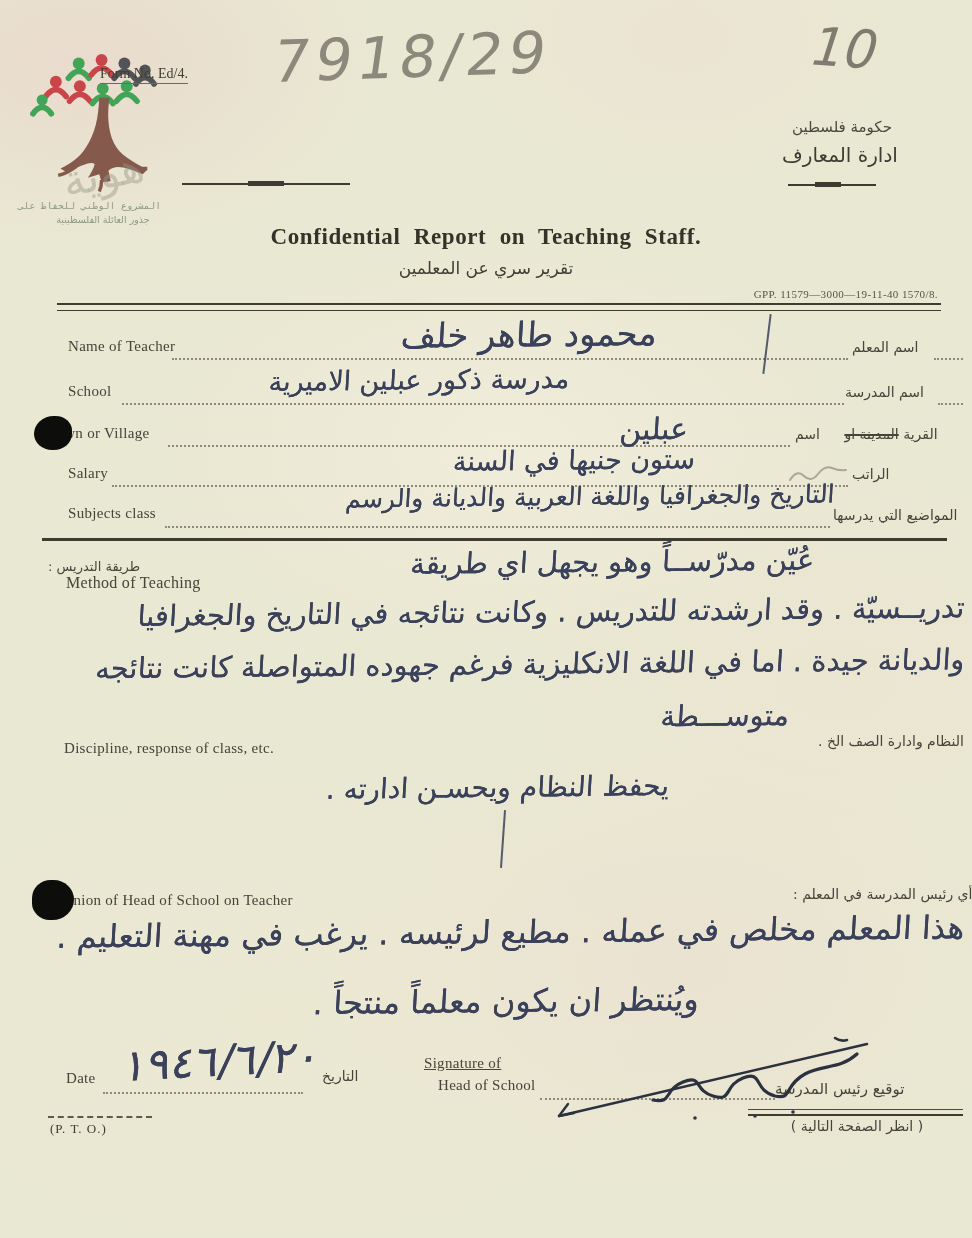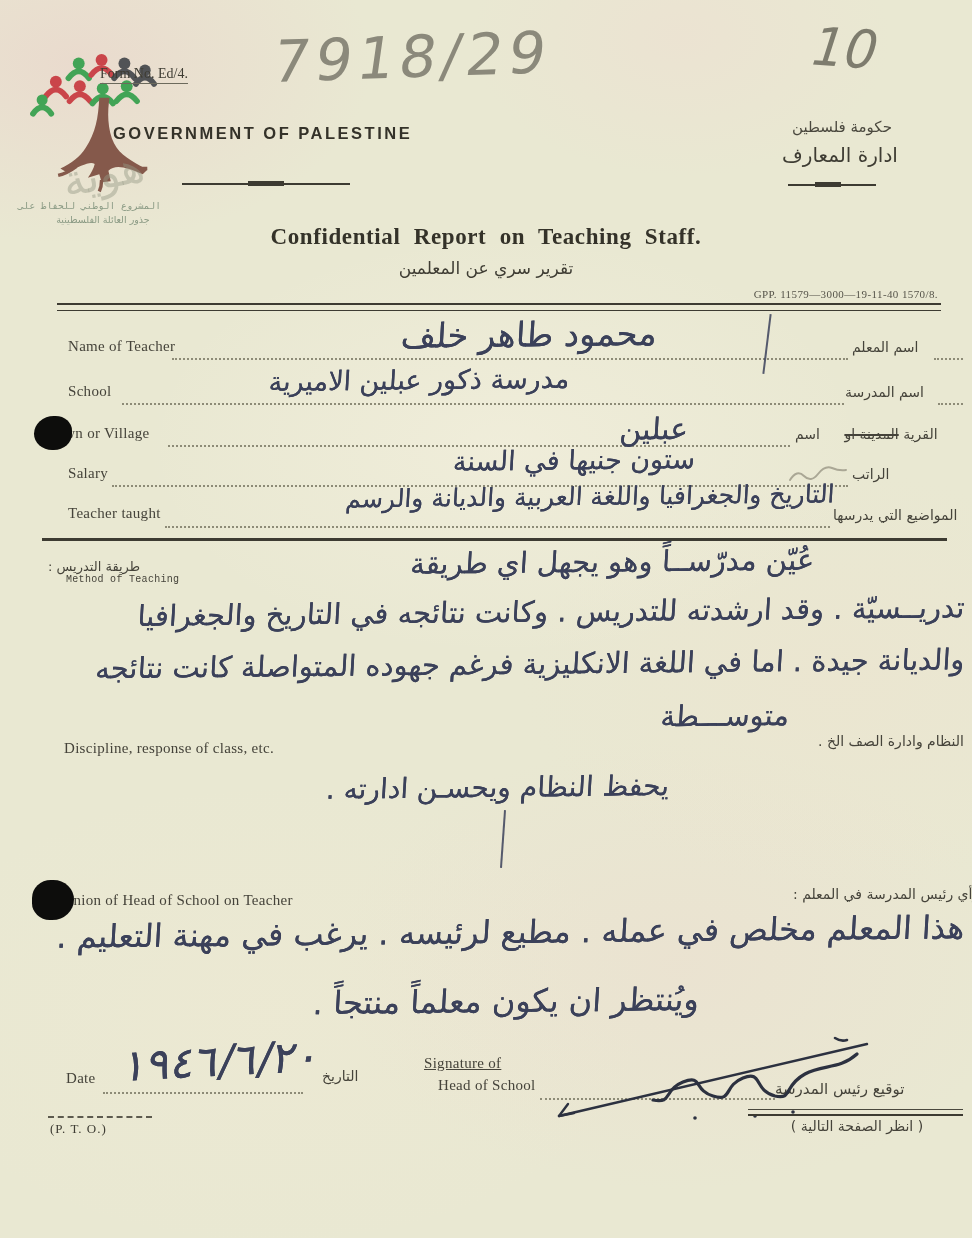--- a/index.html
+++ b/index.html
@@ -65,21 +65,20 @@
   <div class="abs" style="left:62px;top:148px;font-family:'DejaVu Sans',sans-serif;font-size:44px;color:rgba(148,154,134,.45);transform:rotate(-12deg);">هوية</div>
   <div class="abs" dir="rtl" style="left:18px;top:200px;width:170px;text-align:left;font-family:Liberation Mono, monospace;font-size:9.5px;color:#8a9a84;">المشروع الوطني للحفاظ على</div>
   <div class="abs" dir="rtl" style="left:18px;top:214px;width:170px;text-align:center;font-family:'DejaVu Sans',sans-serif;font-size:9.5px;color:#8a9a84;">جذور العائلة الفلسطينية</div>
 
   <div class="abs" style="left:100px;top:66px;font-size:14px;color:#3e3c33;border-bottom:1px solid #6c6a5c;padding-bottom:1px;">Form No. Ed/4.</div>
 
   <div class="abs pencil" style="left:278px;top:28px;font-size:58px;letter-spacing:5px;">7918/29</div>
 
   <div class="abs pencil" style="left:822px;top:16px;font-size:52px;transform:skewX(-14deg) rotate(4deg);color:#7e7c6e;">10</div>
 
-  <div class="abs sec-head" style="left:113px;top:124px;font-size:16.5px;letter-spacing:2.5px;">GOVERNMENT OF PALESTINE</div>
   <div class="abs rule" style="left:182px;top:183px;width:168px;height:2px;"></div>
   <div class="abs rule" style="left:248px;top:181px;width:36px;height:5px;"></div>
 
   <div class="abs ar-label" style="left:792px;top:118px;font-size:15px;color:#4a483e;">حكومة فلسطين</div>
   <div class="abs ar-label" style="left:782px;top:143px;font-size:20px;color:#3e3c33;">ادارة المعارف</div>
   <div class="abs rule" style="left:788px;top:184px;width:88px;height:2px;"></div>
   <div class="abs rule" style="left:815px;top:182px;width:26px;height:5px;"></div>
 
   <div class="abs" style="left:0;top:224px;width:972px;text-align:center;font-weight:bold;font-size:23px;letter-spacing:.6px;word-spacing:7px;color:#343229;">Confidential Report on Teaching Staff.</div>
   <div class="abs ar-label" dir="rtl" style="left:0;top:258px;width:972px;text-align:center;font-size:17px;color:#3e3c33;">تقرير سري عن المعلمين</div>
@@ -111,29 +110,29 @@
   <div class="abs blot" style="left:34px;top:416px;width:38px;height:34px;"></div>
 
   <div class="abs en-label" style="left:68px;top:465px;">Salary</div>
   <div class="abs dots" style="left:112px;top:485px;width:736px;"></div>
   <div class="abs ar-label" style="left:852px;top:466px;">الراتب</div>
   <svg class="abs" style="left:788px;top:462px;" width="62" height="26" viewBox="0 0 62 26">
     <path d="M2,18 q7,-11 14,-4 t14,-2 t14,-6 t14,2" stroke="#aaa795" stroke-width="2" fill="none" stroke-linecap="round"></path>
   </svg>
   <div class="abs hand" style="left:430px;top:446px;width:290px;text-align:center;font-size:27px;">ستون جنيها في السنة</div>
 
-  <div class="abs en-label" style="left:68px;top:505px;">Teacher taught</div>
+  <div class="abs en-label" style="left:68px;top:505px;">Subjects class</div>
   <div class="abs dots" style="left:165px;top:526px;width:665px;"></div>
   <div class="abs ar-label" style="left:833px;top:507px;">المواضيع التي يدرسها</div>
   <div class="abs hand" style="left:205px;top:486px;width:630px;text-align:right;font-size:25px;">التاريخ والجغرافيا واللغة العربية والديانة والرسم</div>
 
   <div class="abs rule" style="left:42px;top:538px;width:905px;height:2.5px;"></div>
 
   <div class="abs ar-label" style="left:48px;top:559px;font-size:13px;">طريقة التدريس :</div>
-  <div class="abs en-label" style="left:66px;top:574px;font-size:10px;font-family:Liberation Mono, monospace;">Method of Teaching</div>
+  <div class="abs en-label" style="left:66px;top:574px;font-size:16px;">Method of Teaching</div>
   <div class="abs hand" style="left:300px;top:548px;width:515px;text-align:right;font-size:29px;">عُيّن مدرّســاً وهو يجهل اي طريقة</div>
   <div class="abs hand" style="left:42px;top:600px;width:923px;text-align:right;font-size:29px;">تدريــسيّة . وقد ارشدته للتدريس . وكانت نتائجه في التاريخ والجغرافيا</div>
   <div class="abs hand" style="left:42px;top:652px;width:923px;text-align:right;font-size:29px;">والديانة جيدة . اما في اللغة الانكليزية فرغم جهوده المتواصلة كانت نتائجه</div>
   <div class="abs hand" style="left:600px;top:700px;width:190px;text-align:right;font-size:29px;">متوســـطة</div>
 
   <div class="abs en-label" style="left:64px;top:740px;">Discipline, response of class, etc.</div>
   <div class="abs ar-label" style="left:818px;top:733px;">النظام وادارة الصف الخ .</div>
   <div class="abs hand" style="left:400px;top:772px;width:270px;text-align:center;font-size:28px;">يحفظ النظام ويحسـن ادارته .</div>
   <div class="abs" style="left:502px;top:810px;width:2px;height:58px;background:#3b415a;transform:rotate(4deg);opacity:.85;"></div>
 

